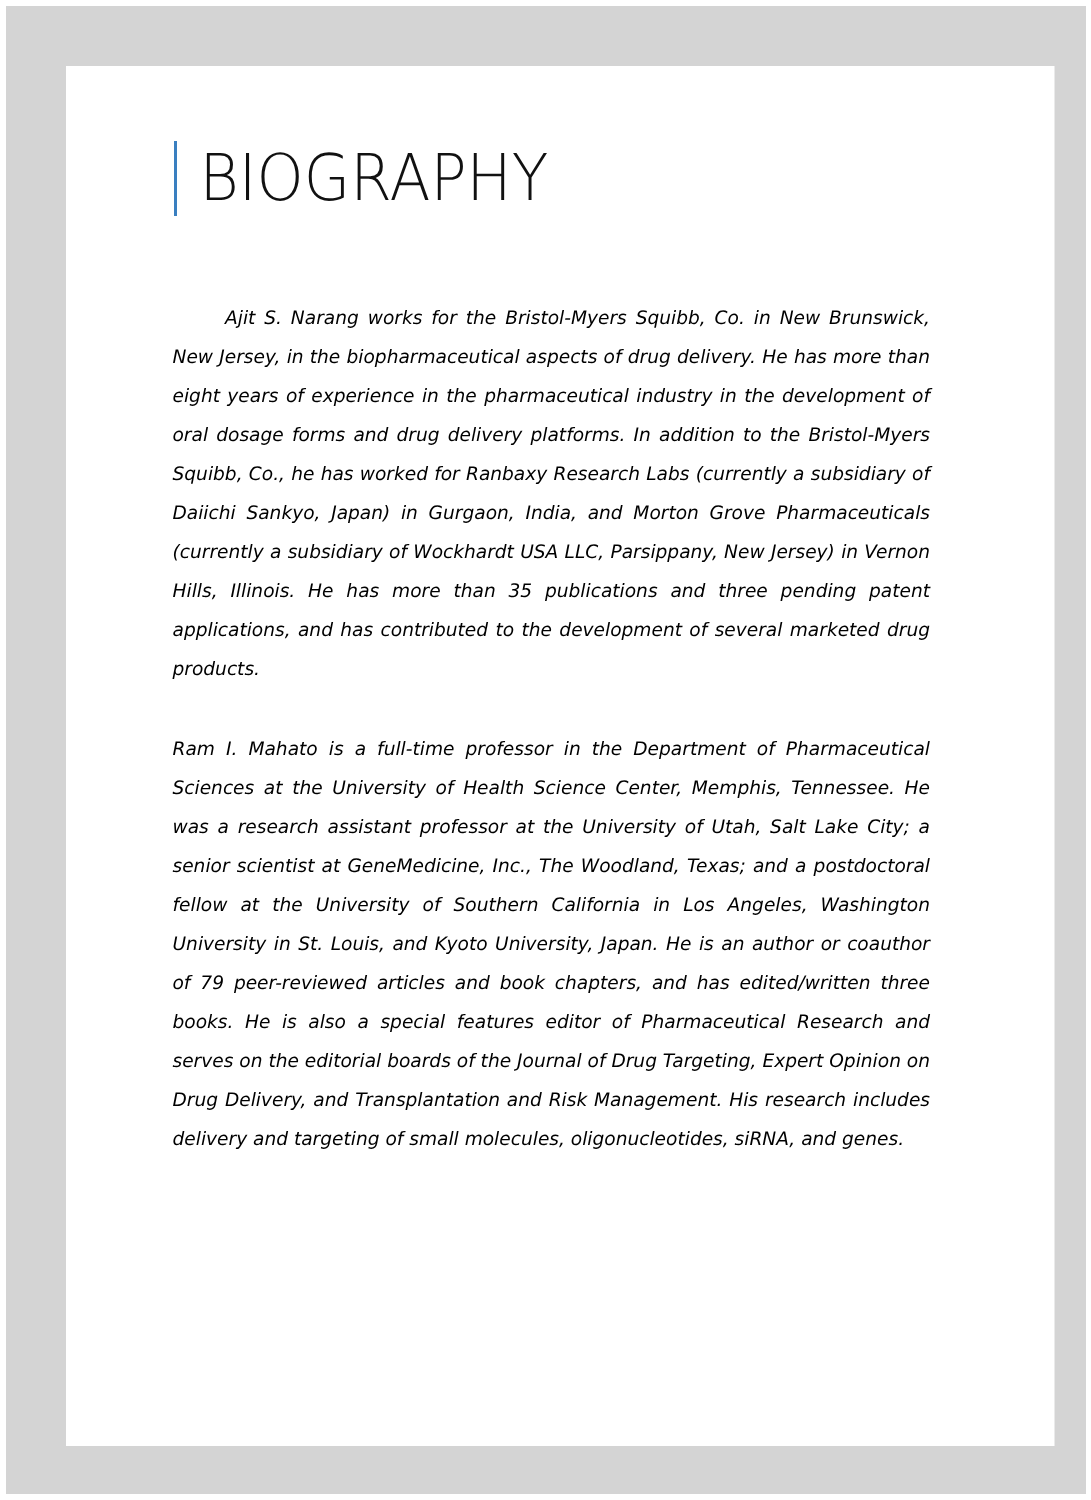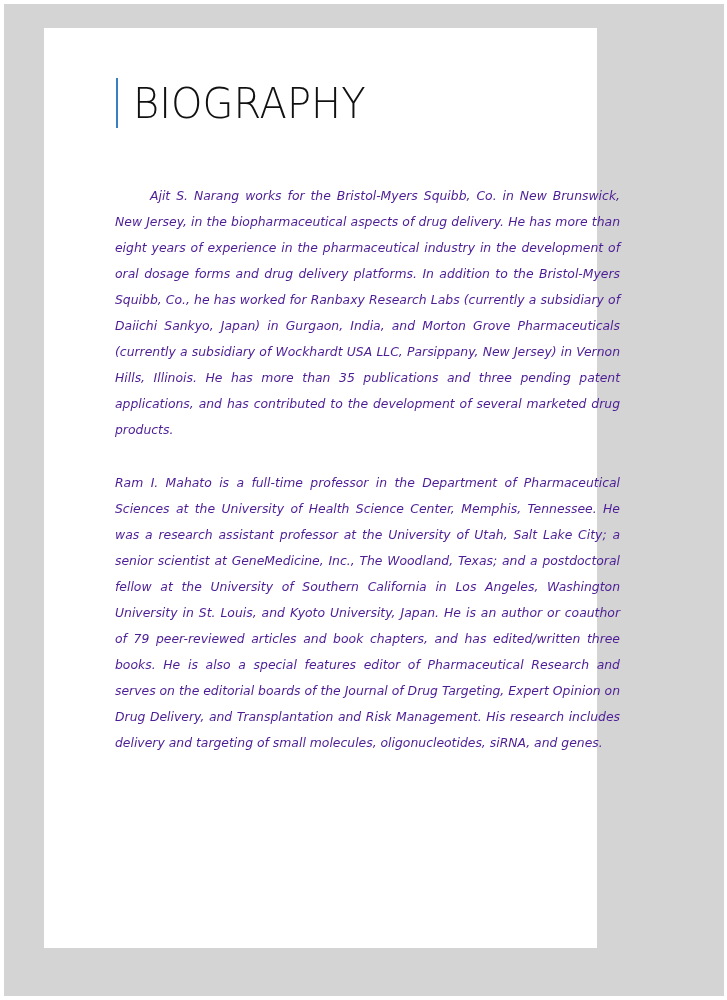--- a/index.html
+++ b/index.html
@@ -17,22 +17,22 @@
     position: absolute;
     left: 4px;
     top: 4px;
     width: 720px;
     height: 992px;
     background: #d4d4d4;
   }
   .page {
     position: absolute;
     left: 40px;
-    top: 24px;
-    width: 553px;
+    top: 40px;
+    width: 659px;
     height: 920px;
     background: #ffffff;
   }
   .title-wrap {
     position: absolute;
     left: 72px;
     top: 50px;
     height: 50px;
     display: flex;
     align-items: center;
@@ -60,21 +60,21 @@
     transform-origin: left center;
   }
   .body-text {
     position: absolute;
     left: 71px;
     width: 505px;
     font-family: "DejaVu Sans", sans-serif;
     font-style: italic;
     font-size: 12.4px;
     line-height: 26px;
-    color: #4c1d95;
+    color: #000000;
     text-align: justify;
     margin: 0;
   }
   .p1 {
     top: 155px;
     text-indent: 35px;
   }
   .p2 {
     top: 442px;
   }

